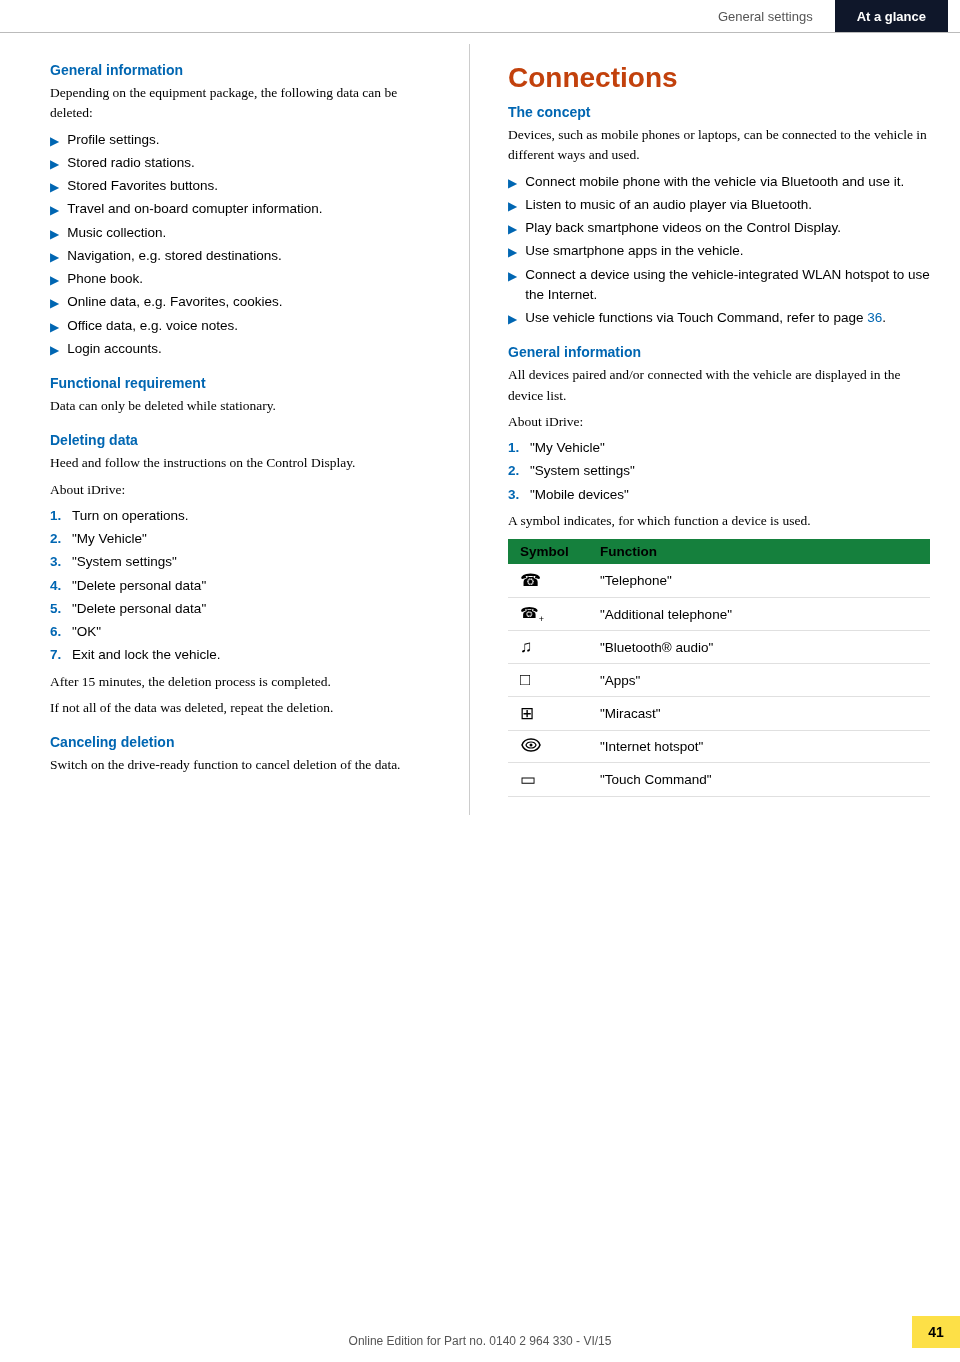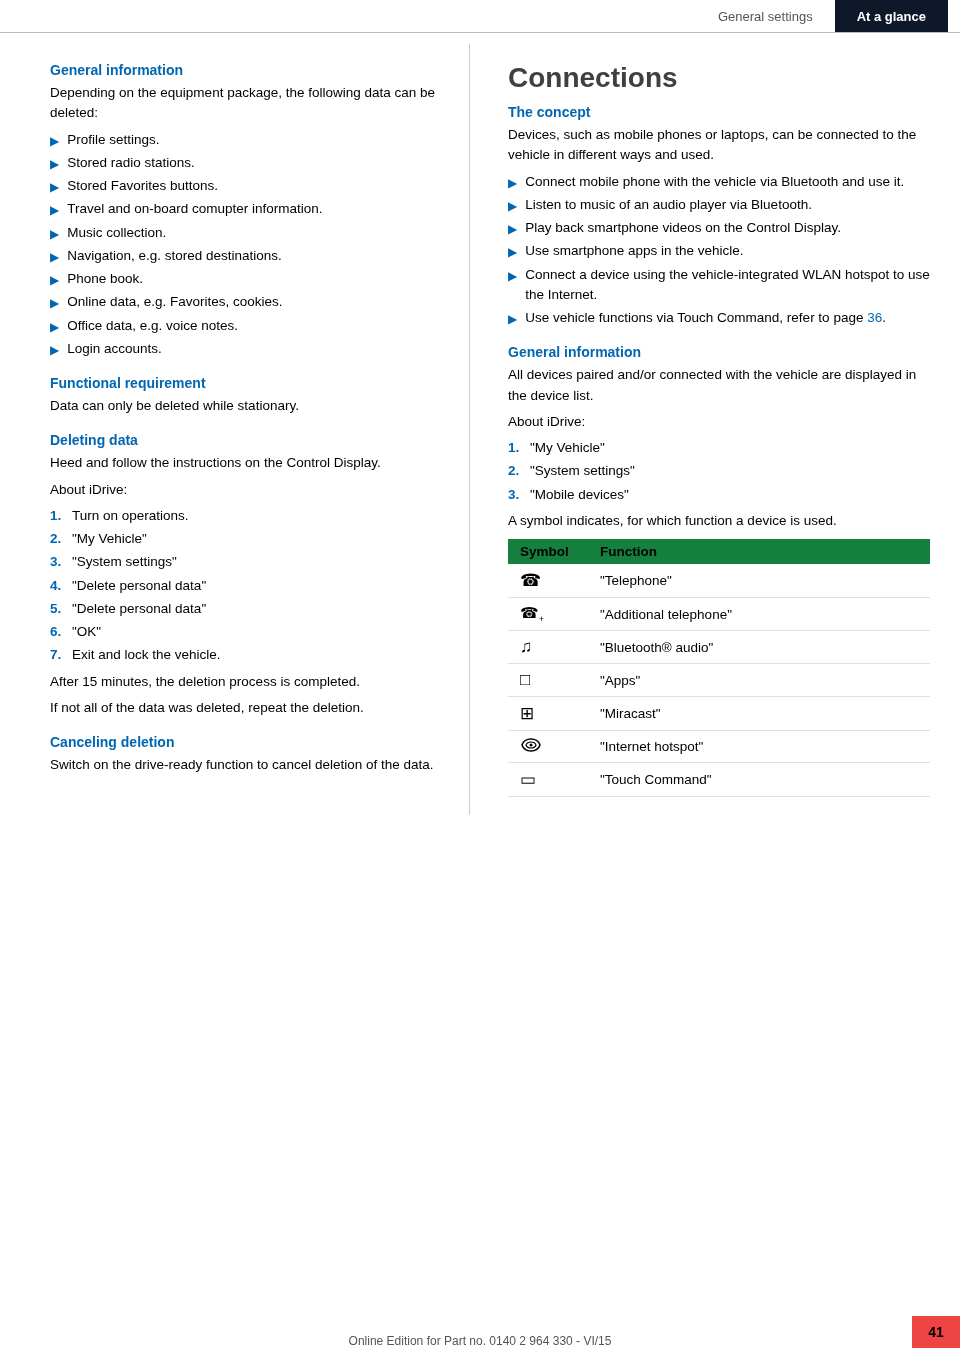--- a/index.html
+++ b/index.html
@@ -59,28 +59,29 @@
       font-weight: bold;
       font-size: 14px;
       margin-bottom: 5px;
       margin-top: 16px;
     }
     .section-title.first { margin-top: 0; }
 
     .main-heading {
       font-size: 28px;
       font-weight: bold;
-      color: #404040;
+      color: #c2410c;
       margin-bottom: 10px;
     }
 
     
     p {
       margin-bottom: 6px;
       line-height: 1.5;
+      font-family: Liberation Serif, serif;
     }
 
     
     .bullet-list {
       list-style: none;
       margin: 6px 0 6px 0;
     }
     .bullet-list li {
       display: flex;
       align-items: flex-start;
@@ -149,21 +150,21 @@
       align-items: flex-start;
       font-size: 12px;
       color: #555;
     }
     .page-number-box {
       position: absolute;
       right: 0;
       bottom: 0;
       width: 48px;
       height: 32px;
-      background: #ef4444;
+      background: #fde047;
       display: flex;
       align-items: center;
       justify-content: center;
       font-size: 14px;
       font-weight: bold;
       color: #000;
     }
     .footer-text {
       font-size: 12px;
       color: #555;

